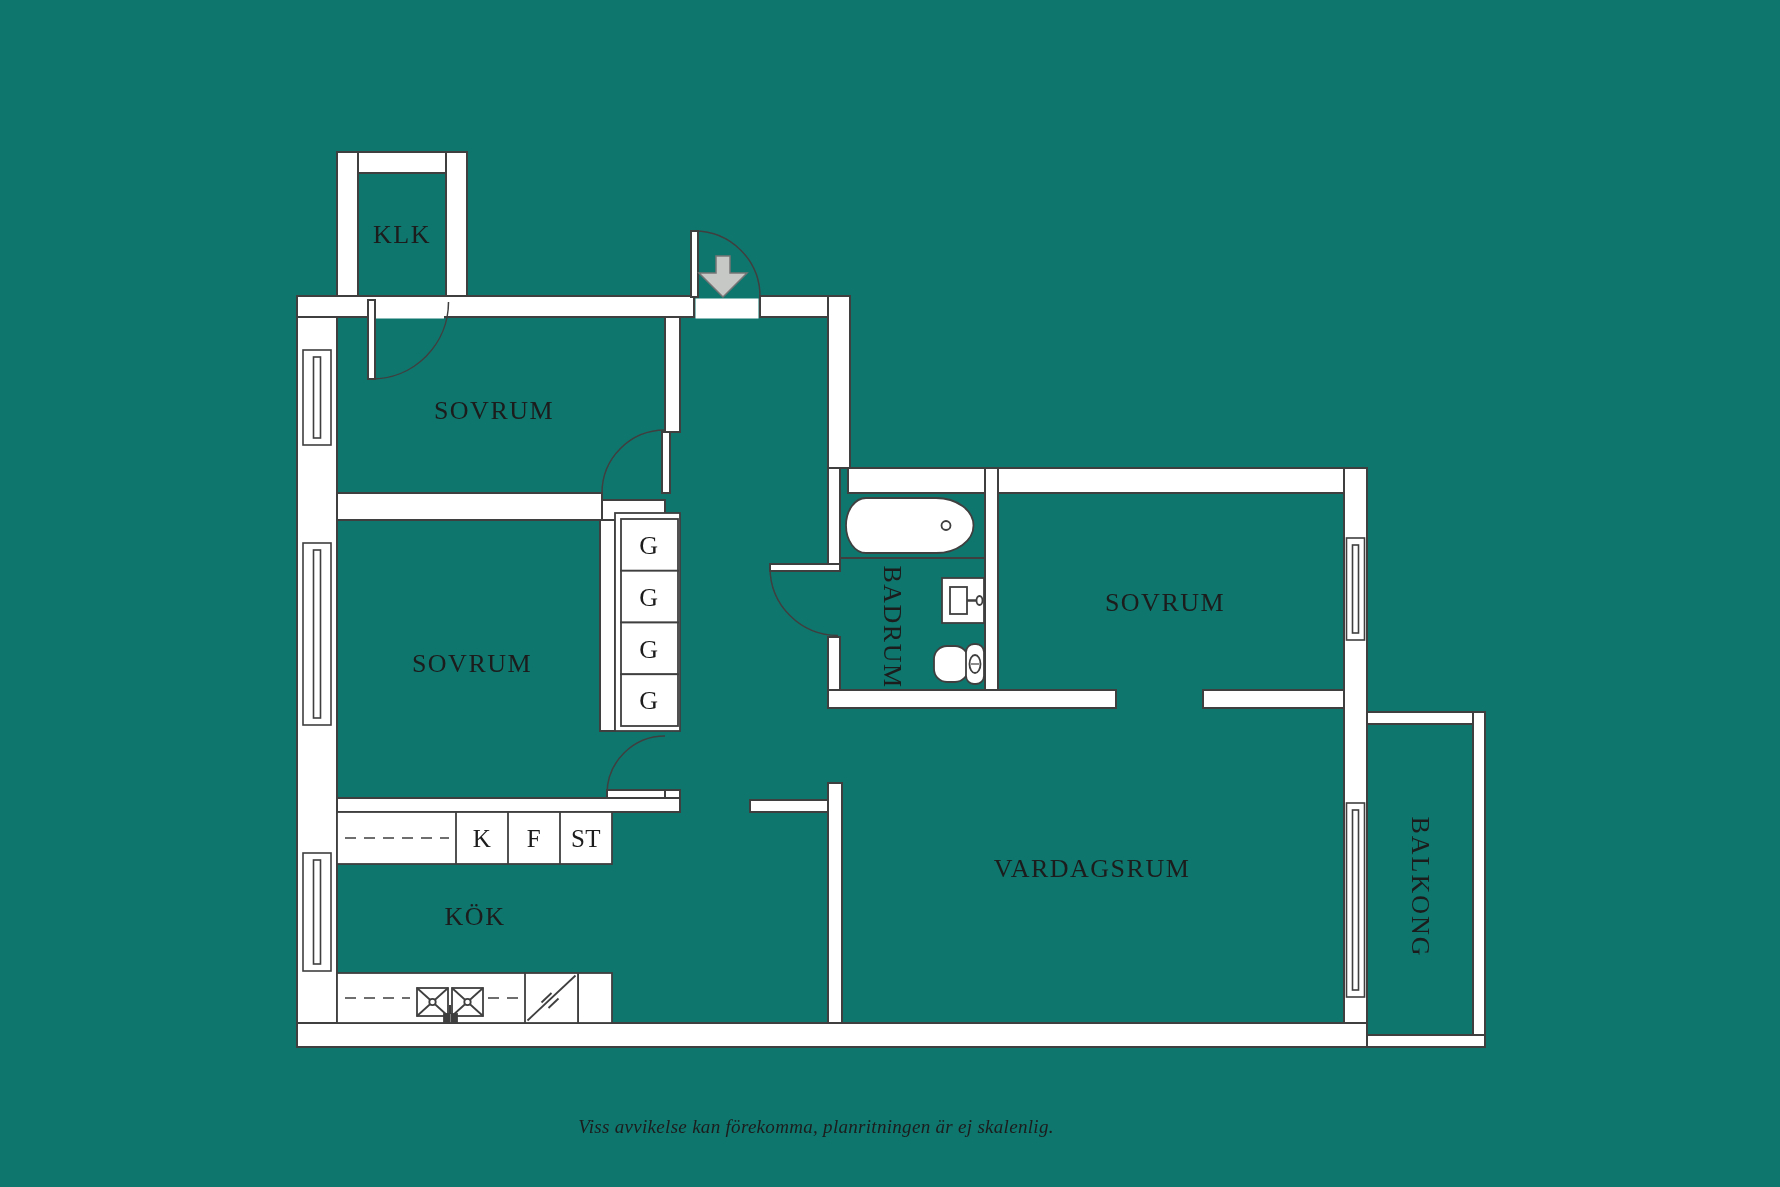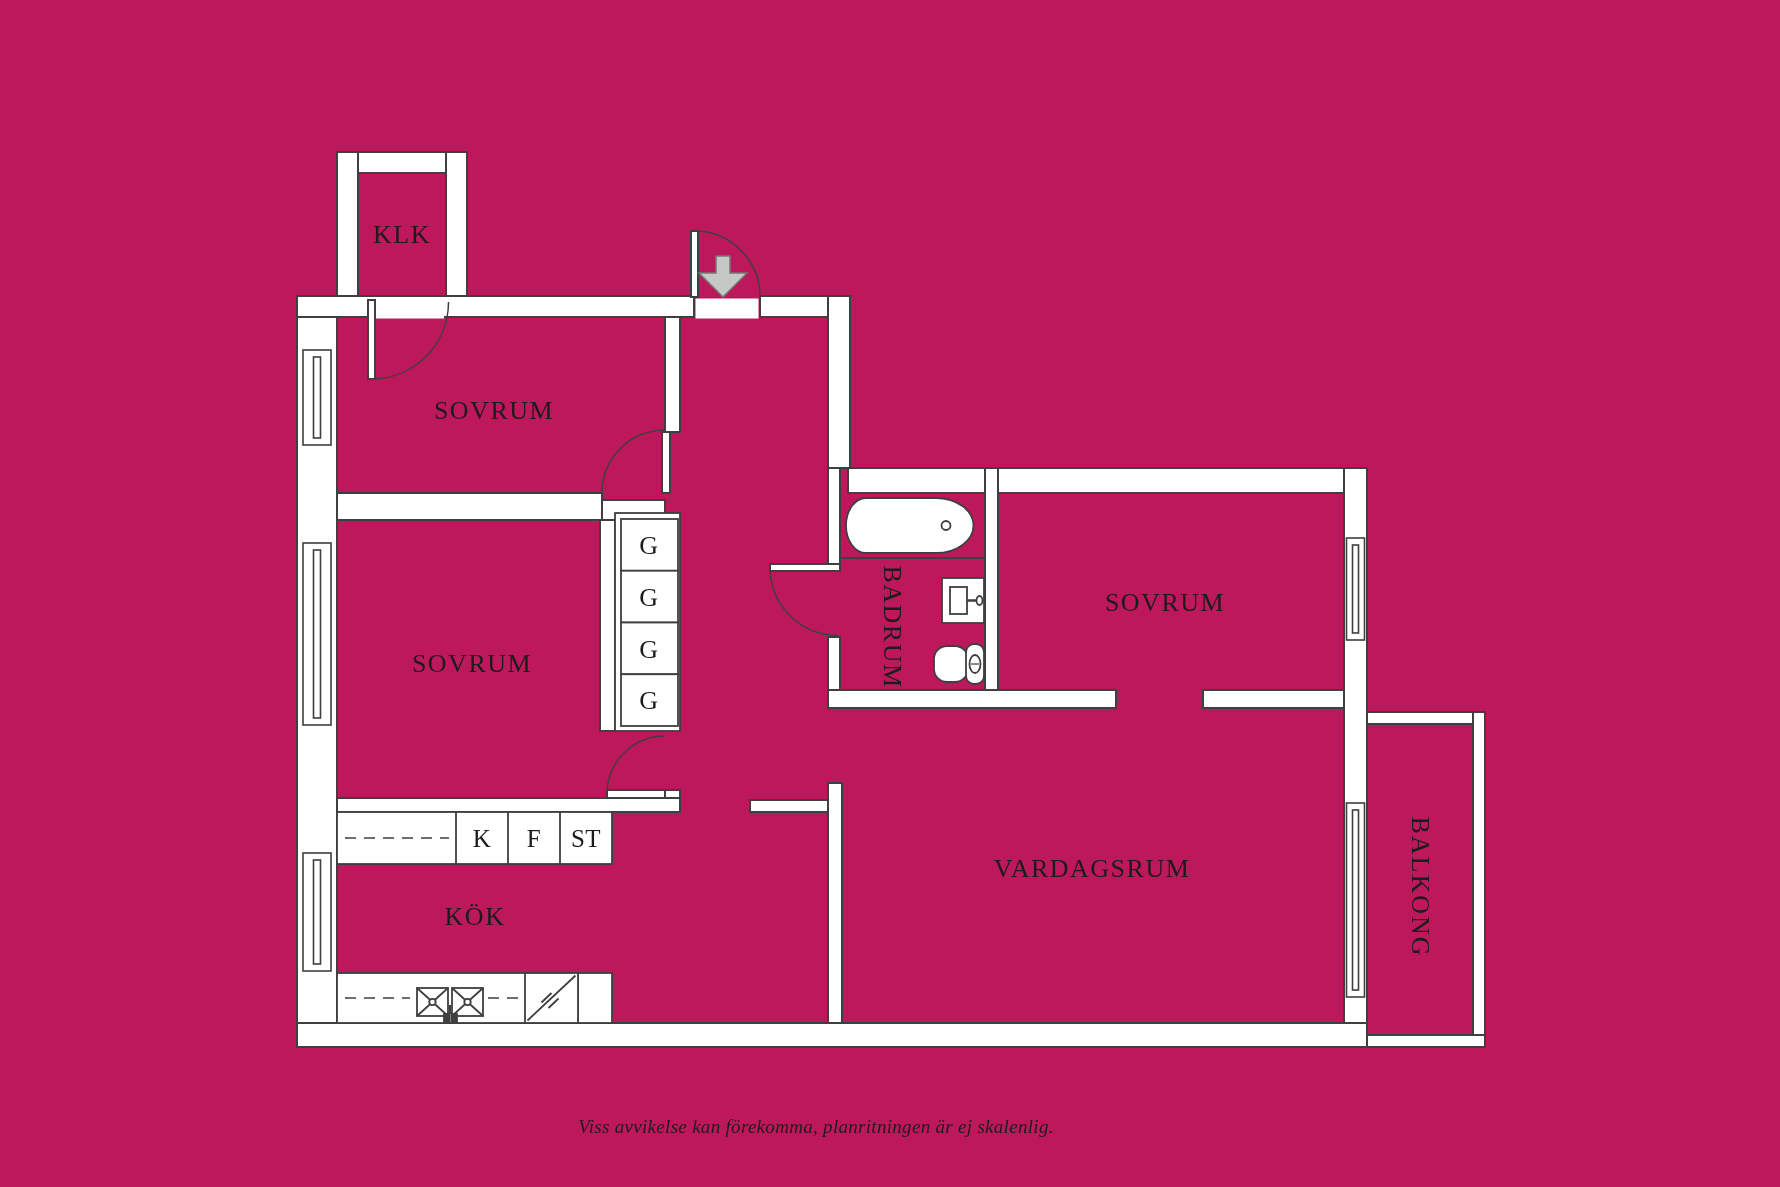--- a/index.html
+++ b/index.html
@@ -1,16 +1,16 @@
 <!DOCTYPE html>
 <html><head>
 <meta charset="utf-8">
 <style>
   html,body { margin:0; padding:0; background:#ffffff; }
-  .stage { width:1780px; height:1187px; position:relative; background:#be185d; }
+  .stage { width:1780px; height:1187px; position:relative; background:#0f766e; }
   svg { display:block; }
   .room-label  { font:26px "Liberation Serif","DejaVu Serif",serif; letter-spacing:1.5px; text-anchor:middle; }
   .big-label   { font:26px "Liberation Serif","DejaVu Serif",serif; letter-spacing:2px;  text-anchor:middle; }
   .cell-label  { font:25px "Liberation Serif","DejaVu Serif",serif; letter-spacing:0.5px; text-anchor:middle; }
   .caption-txt { font:italic 19px "Liberation Serif","DejaVu Serif",serif; letter-spacing:0.3px; text-anchor:middle; }
 </style>
 </head>
 <body>
 
 <div class="stage">

